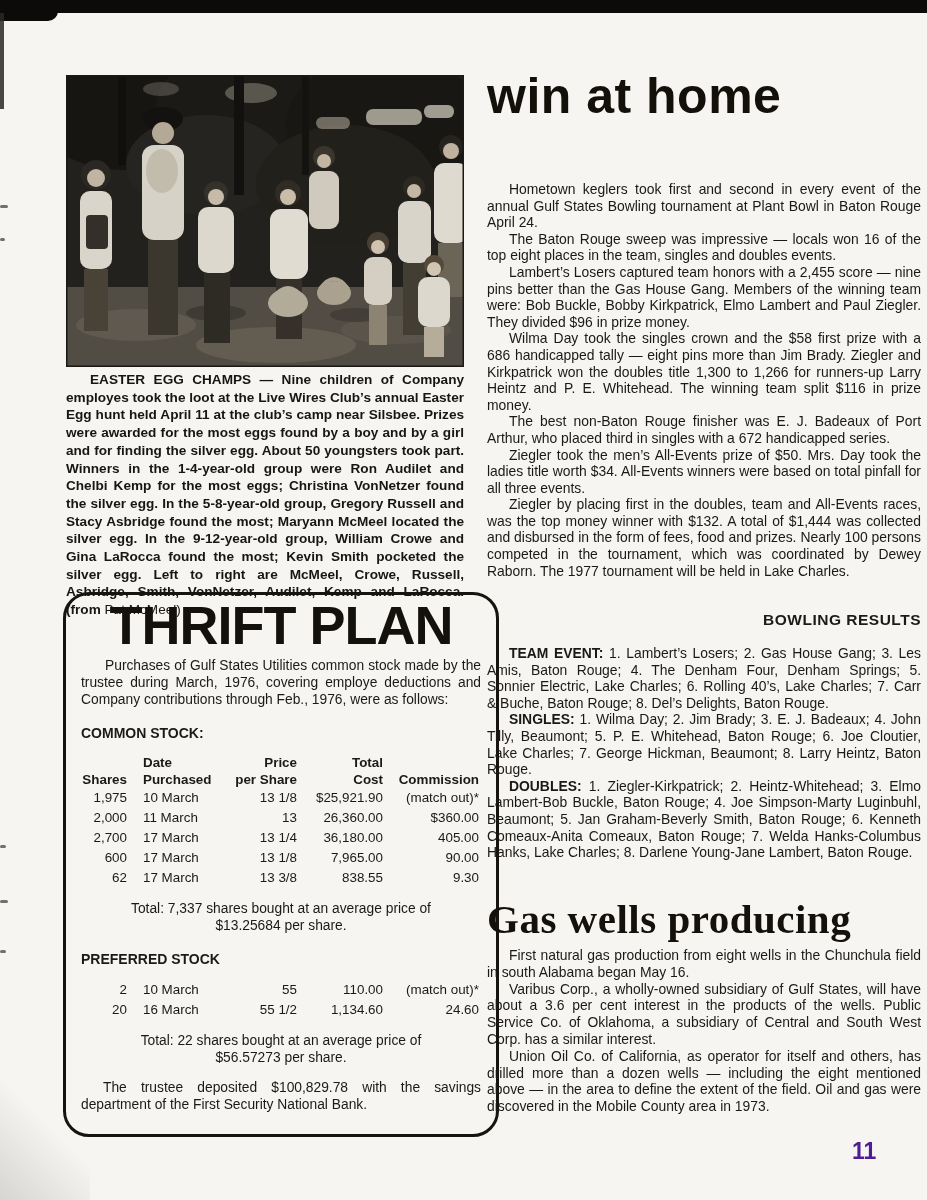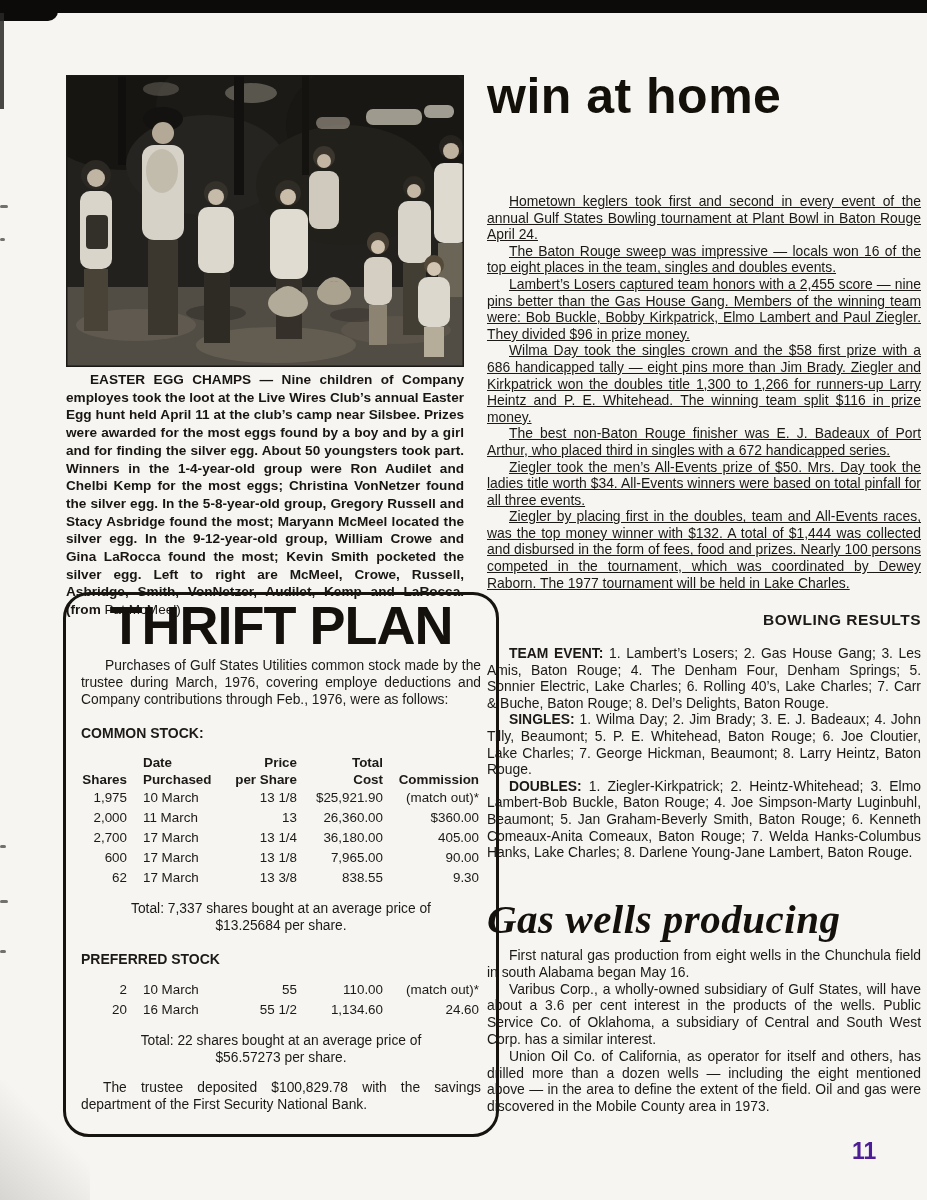--- a/index.html
+++ b/index.html
@@ -47,30 +47,30 @@
   .c4{text-align:right;}
   .c5{text-align:right;padding-right:2px !important;}
   .total-line{margin:12px 0 0 0;text-align:center;white-space:pre-line;font-size:13.8px;line-height:17.5px;}
   .thrift-para{margin:12px 0 0 0;font-size:13.8px;line-height:17.4px;text-align:justify;text-indent:22px;}
   
   .rcol{position:absolute;left:487px;width:434px;}
   .headline{
     top:70px;margin:0;font-weight:700;color:#131009;
     font-size:50px;line-height:53px;letter-spacing:.5px;white-space:nowrap;
   }
-  .article{top:193px;text-decoration:underline;}
+  .article{top:181px;}
   .article p, .results p{
     margin:0;font-size:13.9px;line-height:16.6px;text-align:justify;text-indent:22px;color:#1b1815;
   }
   .results{top:611px;}
   .results-head{margin:0 0 16px 0;text-align:right;font-size:15.5px;font-weight:700;letter-spacing:.5px;}
   .results .lbl{font-weight:700;}
   .gas{top:897px;}
   .gas-title{
-    margin:0 0 6px 0;font-family:"Liberation Serif", serif;font-style:italic;font-weight:700;
+    margin:0 0 6px 0;font-family:"Liberation Serif", serif;font-weight:700;
     font-size:41px;line-height:44px;letter-spacing:.5px;color:#14100b;white-space:nowrap;
   }
   .gas p{margin:0;font-size:13.9px;line-height:16.8px;text-align:justify;text-indent:22px;}
   .pageno{position:absolute;left:852px;top:1138px;font-size:23px;font-weight:700;color:#4c1d95;}
 </style>
 </head>
 <body>
 
 <div class="page">
 

